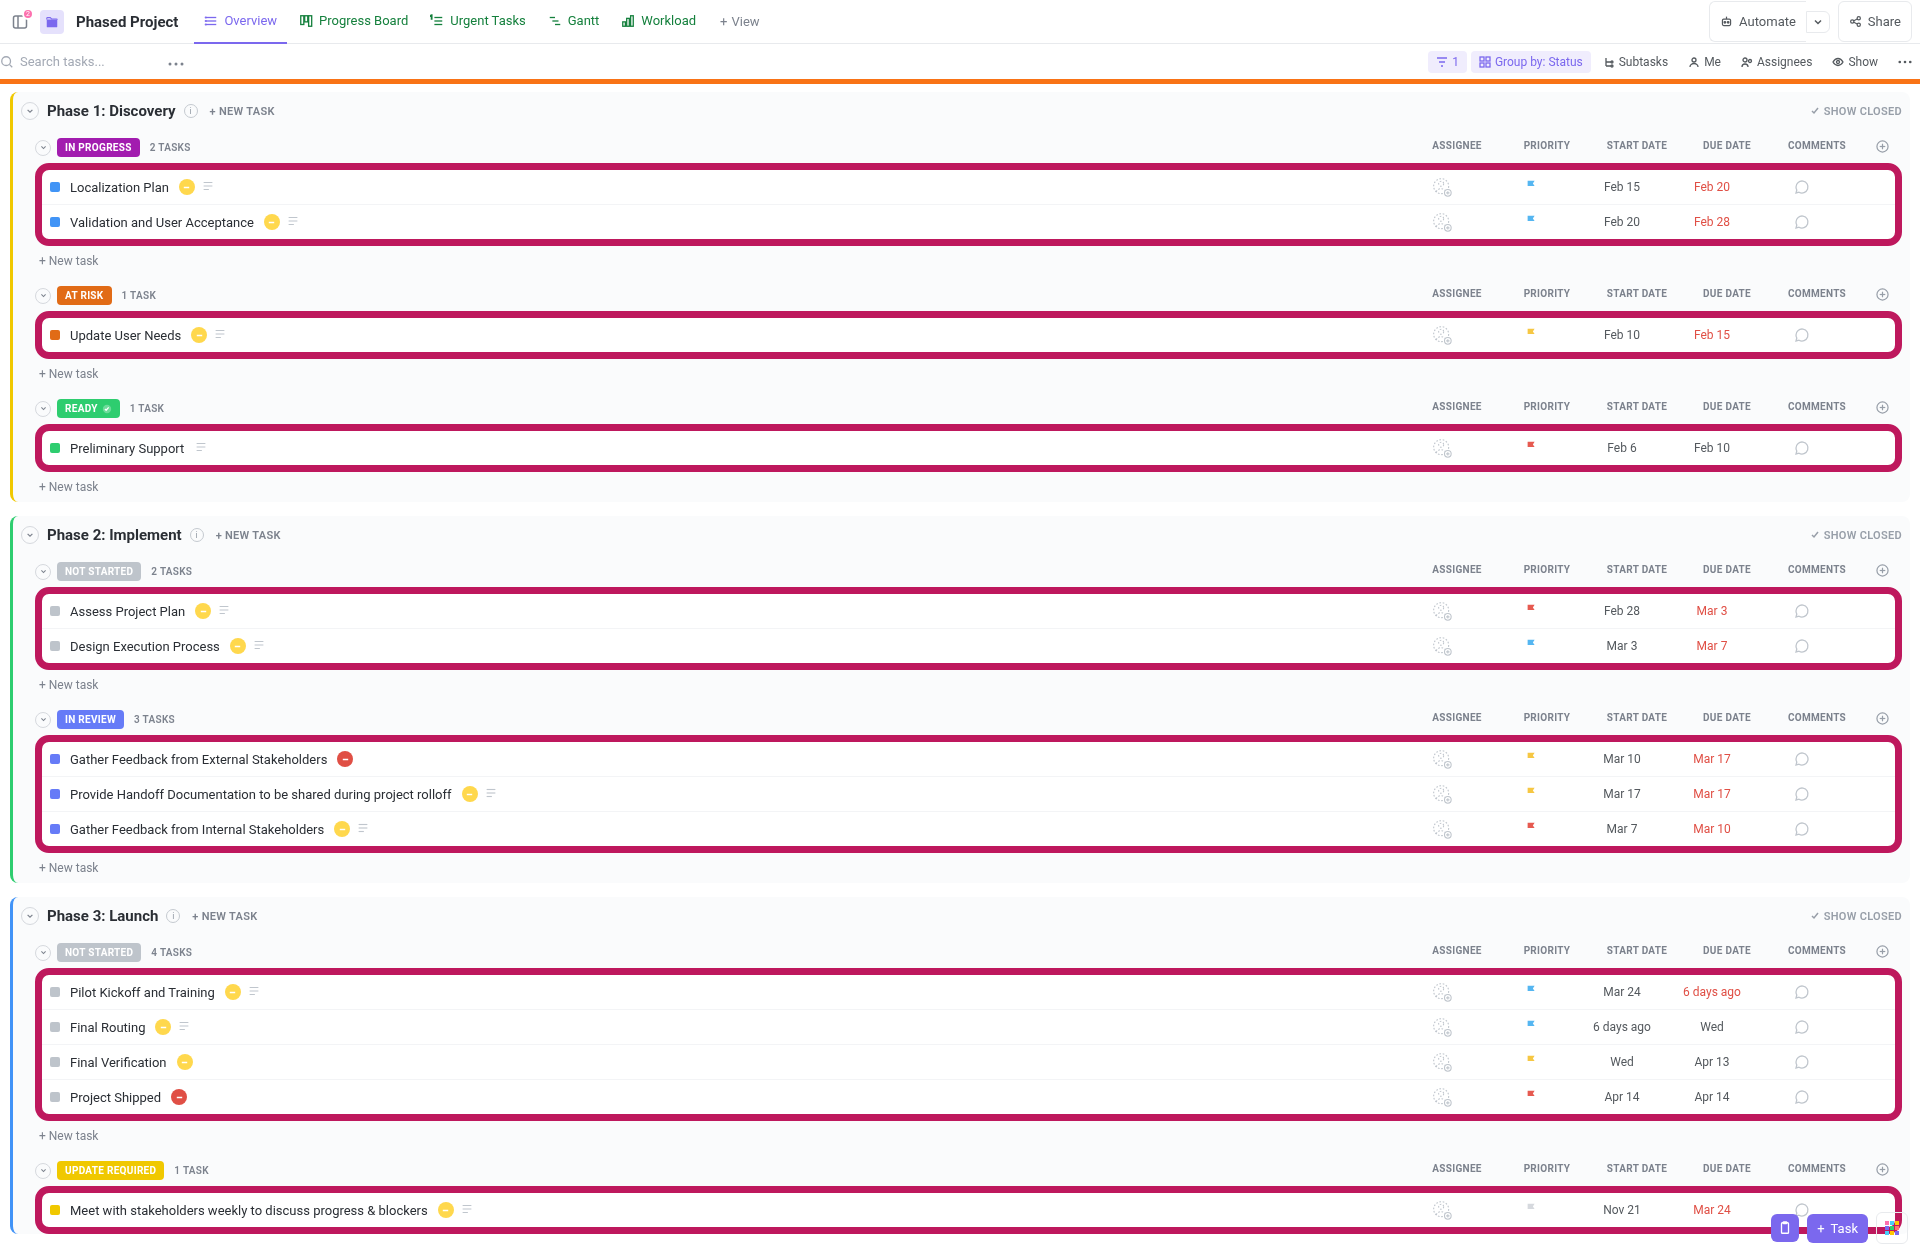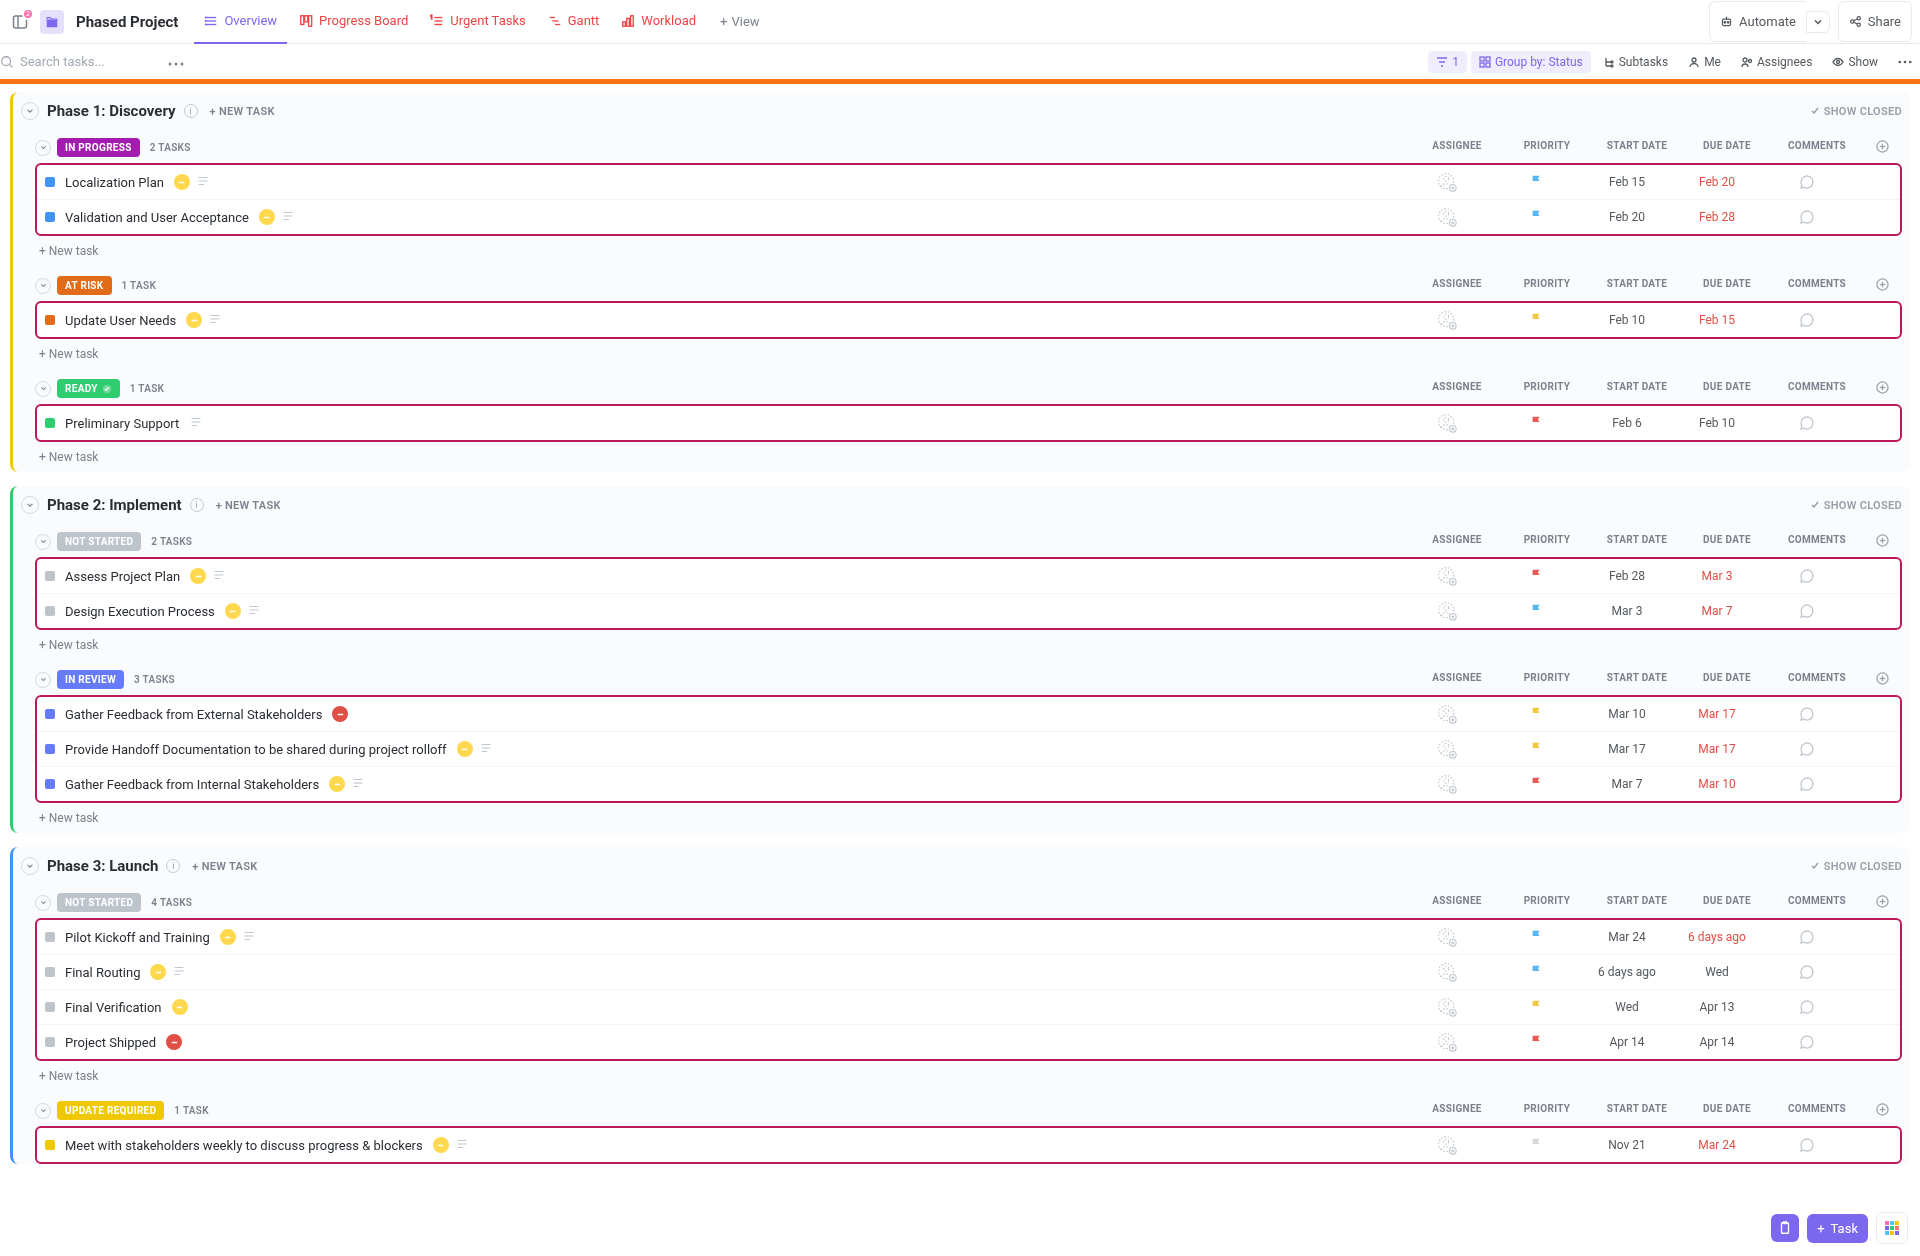--- a/index.html
+++ b/index.html
@@ -4,21 +4,21 @@
 <style>
 *{box-sizing:border-box;margin:0;padding:0;font-family:-apple-system,BlinkMacSystemFont,"Segoe UI",Roboto,sans-serif}
 body{background:#fff;font-size:13px;color:#2a2e34}
 .topbar{display:flex;align-items:center;height:44px;border-bottom:1px solid #e8eaed;padding:0 8px}
 .topbar-left{display:flex;align-items:center;gap:4px}
 .collapse-btn{width:24px;height:24px;display:flex;align-items:center;justify-content:center;color:#7c828d;cursor:pointer;position:relative}
 .collapse-btn .badge{position:absolute;top:-2px;right:-2px;width:12px;height:12px;background:#fd71af;border-radius:50%;border:2px solid #fff;font-size:7px;color:#fff;display:flex;align-items:center;justify-content:center}
 .proj-icon{width:24px;height:24px;background:#e5e1fc;border-radius:4px;display:flex;align-items:center;justify-content:center;margin-left:4px}
 .proj-title{font-weight:700;font-size:15px;margin-left:8px;margin-right:12px}
 .tabs{display:flex;gap:2px}
-.tab{display:flex;align-items:center;gap:6px;padding:0 10px;height:44px;color:#ef4444;cursor:pointer;font-size:13px;border-bottom:2px solid transparent}
+.tab{display:flex;align-items:center;gap:6px;padding:0 10px;height:44px;color:#15803d;cursor:pointer;font-size:13px;border-bottom:2px solid transparent}
 .tab.active{color:#7b68ee;border-bottom-color:#7b68ee}
 .tab-icon{width:14px;height:14px;display:flex;align-items:center;justify-content:center}
 .add-view{display:flex;align-items:center;gap:4px;padding:0 10px;color:#7c828d;cursor:pointer}
 .topbar-right{margin-left:auto;display:flex;align-items:center;gap:8px}
 .btn-outline{display:flex;align-items:center;gap:6px;padding:12px 10px;border:1px solid #e8eaed;border-radius:6px;color:#54595e;cursor:pointer;font-size:13px}
 .btn-split{display:flex;align-items:center}
 .btn-split .main{border-radius:6px 0 0 6px;border-right:none}
 .btn-split .caret{border-radius:0 6px 6px 0;padding:5px 6px}
 
 .filterbar{display:flex;align-items:center;height:40px;padding:0 0;border-bottom:5px solid #f97316}
@@ -50,21 +50,21 @@
 .pill-in-progress{background:#a21caf}
 .pill-at-risk{background:#e16b16}
 .pill-ready{background:#2ecd6f}
 .pill-not-started{background:#bec4cb}
 .pill-in-review{background:#667bf7}
 .pill-update{background:#f0c800}
 .count{font-size:10px;font-weight:600;letter-spacing:.3px;color:#7c828d;margin-left:10px}
 .cols{margin-left:auto;display:grid;grid-template-columns:90px 90px 90px 90px 90px 40px;text-align:center;font-size:10px;font-weight:700;color:#7c828d;letter-spacing:.3px}
 .add-col{color:#979ea8;cursor:pointer}
 
-.task-list{background:#fff;border:2px solid #be185d;border-radius:6px;overflow:hidden}
+.task-list{background:#fff;border:7px solid #be185d;border-radius:14px;overflow:hidden}
 .task{display:flex;align-items:center;padding:7px 8px;border-bottom:1px solid #f3f4f6}
 .task:last-child{border-bottom:none}
 .sq{width:10px;height:10px;border-radius:2px;margin-right:10px;flex:0 0 auto}
 .sq-blue{background:#4194f6}
 .sq-orange{background:#e16b16}
 .sq-green{background:#2ecd6f}
 .sq-grey{background:#bec4cb}
 .sq-purple{background:#667bf7}
 .sq-yellow{background:#f0c800}
 .task-title{flex:0 0 auto;font-size:13px}

